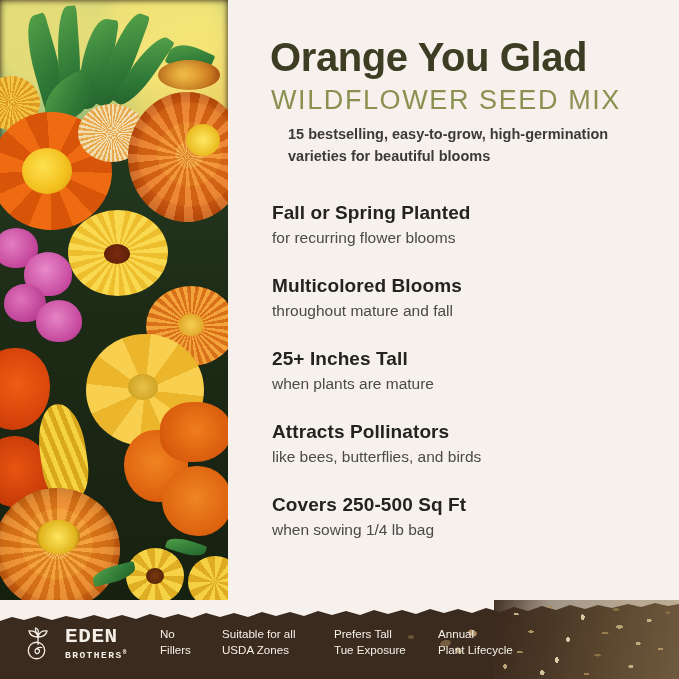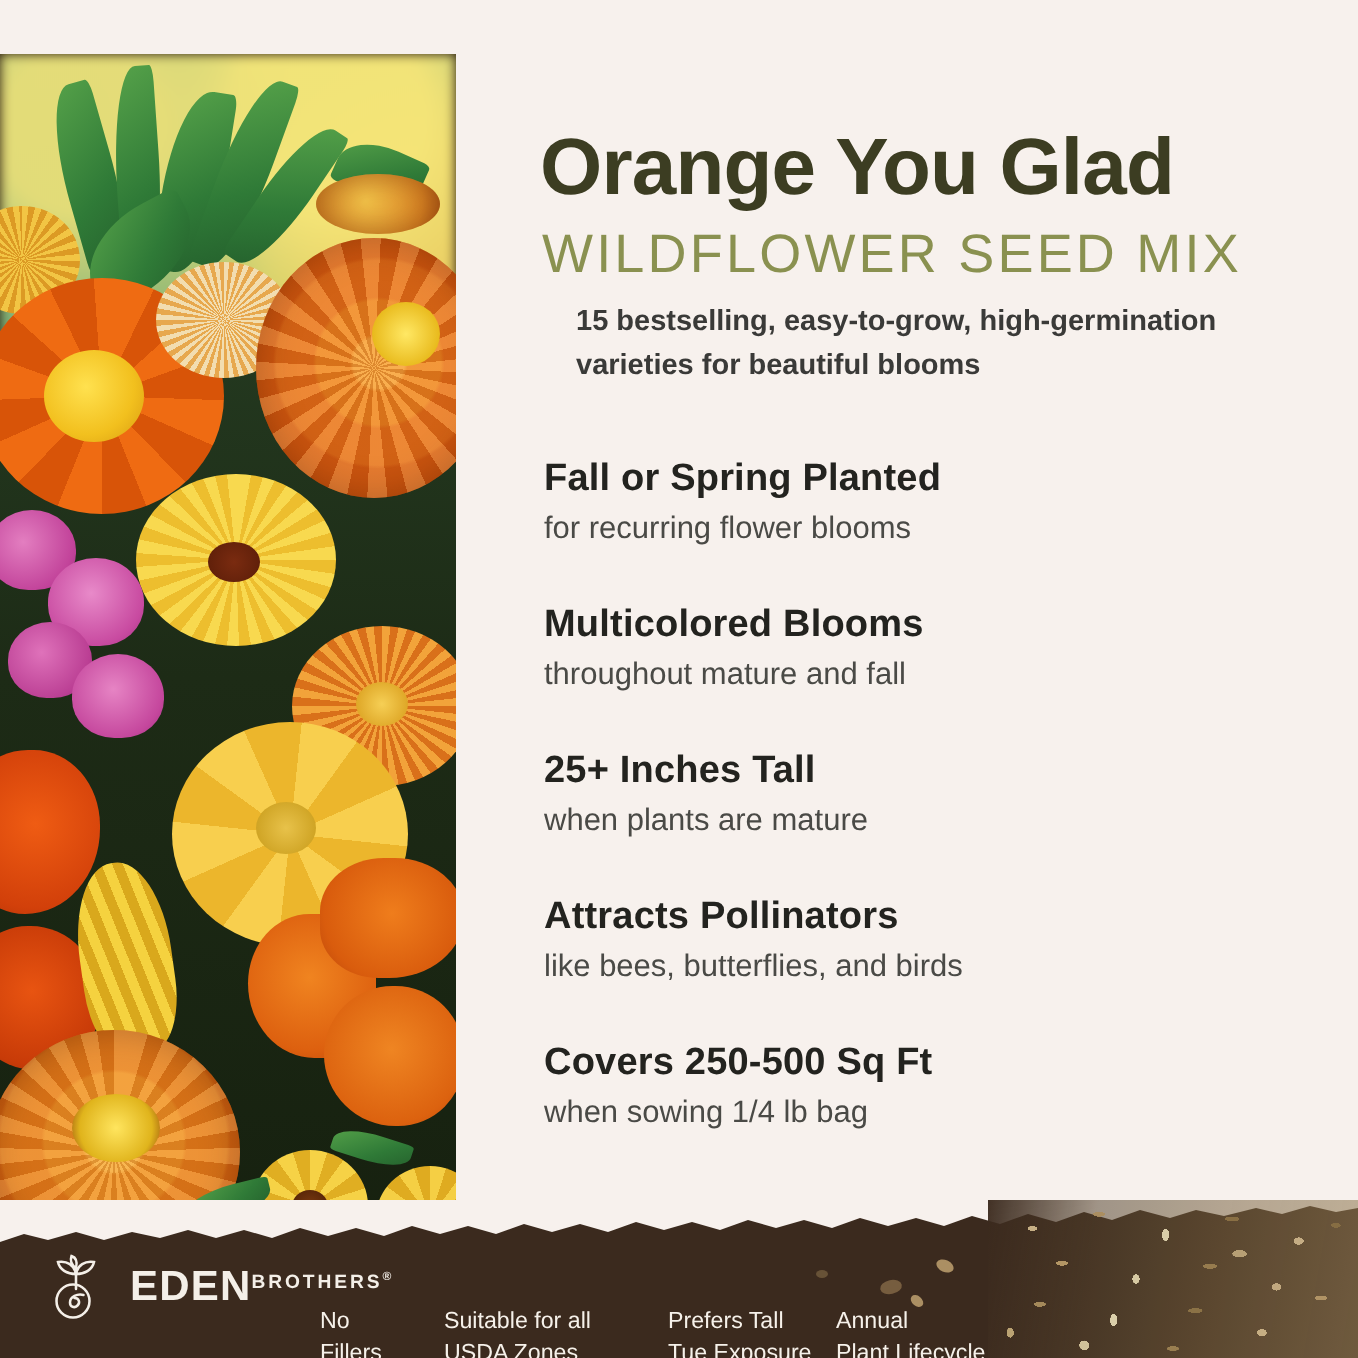--- a/index.html
+++ b/index.html
@@ -3,21 +3,21 @@
 <meta charset="utf-8">
 <style>
   html,body{margin:0;padding:0;}
   body{
     width:679px;height:679px;
     background:#F7F1ED;
     font-family:"Liberation Sans", sans-serif;
     overflow:hidden;
     position:relative;
   }
-  #card{position:absolute;inset:0;background:#F7F1ED;overflow:hidden;margin-top:27px;}
+  #card{position:absolute;inset:0;background:#F7F1ED;overflow:hidden;}
 
   
   #photo{
     position:absolute;left:0;top:0;width:228px;height:612px;
     overflow:hidden;background:#2a1c10;
   }
   .bg-blur{
     position:absolute;left:0;top:0;width:228px;height:215px;
     background:
       radial-gradient(circle at 18% 18%, rgba(232,222,120,.95) 0 16%, rgba(0,0,0,0) 40%),
@@ -93,30 +93,30 @@
       radial-gradient(ellipse 6px 3px at 68% 34%, #bda478 0 60%, rgba(0,0,0,0) 61%),
       radial-gradient(ellipse 4px 2px at 94% 16%, #8a7045 0 60%, rgba(0,0,0,0) 61%),
       radial-gradient(ellipse 3px 4px at 6%  84%, #c0a776 0 60%, rgba(0,0,0,0) 61%),
       linear-gradient(100deg, rgba(59,42,30,1) 0%, rgba(84,66,44,.55) 28%, rgba(120,98,64,.55) 60%, rgba(150,126,86,.6) 100%);
     opacity:.96;
   }
   .seed-stray{position:absolute;border-radius:50%;background:#b89a6a;opacity:.9;}
 
   #logo{position:absolute;left:20px;top:25px;display:flex;align-items:center;gap:9px;}
   .mark{width:36px;height:36px;flex:0 0 36px;}
-  .word{display:flex;flex-direction:row;justify-content:space-between;}
+  .word{display:flex;flex-direction:column;justify-content:space-between;font-family:Liberation Mono, monospace;}
   .word-top{font-size:21px;font-weight:700;color:#F4EFE8;letter-spacing:.6px;line-height:1;}
   .word-bot{font-size:9.6px;font-weight:700;color:#F4EFE8;letter-spacing:1.45px;line-height:1;margin-top:3px;}
   .reg{font-size:6px;vertical-align:super;}
 
   .fitem{position:absolute;color:#F6F1EA;font-size:11.6px;font-weight:400;line-height:1.42;white-space:nowrap;}
   #fi0{left:160px;top:626px;}
   #fi1{left:222px;top:626px;}
   #fi2{left:334px;top:626px;}
-  #fi3{left:418px;top:626px;}
+  #fi3{left:438px;top:626px;}
 </style>
 </head>
 <body>
 
 <div id="card">
 
   <div id="photo">
     <div class="bg-blur"></div>
 
     <div style="position:absolute;left:0;top:150px;width:228px;height:462px;background:linear-gradient(180deg,#23381f 0%,#1d2b16 35%,#16200f 100%);"></div>

